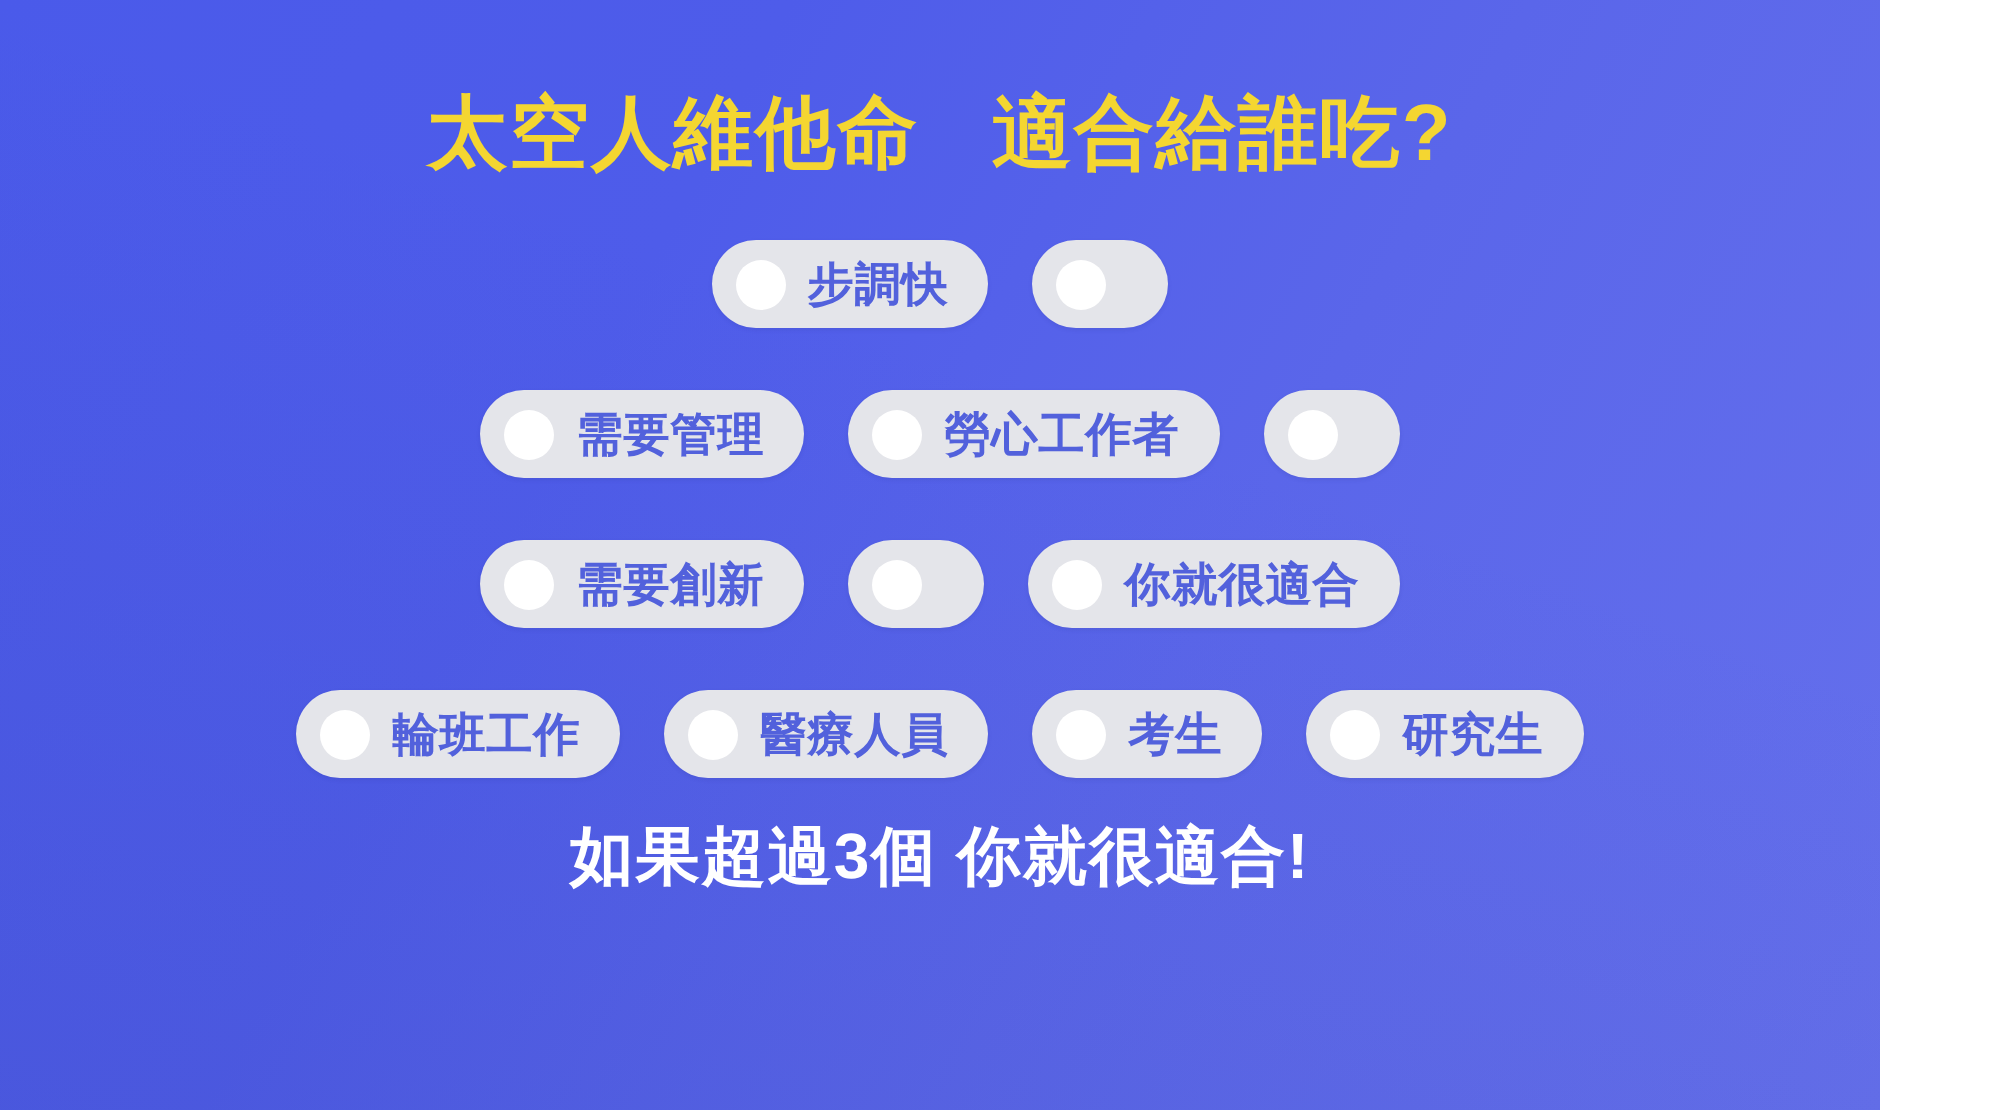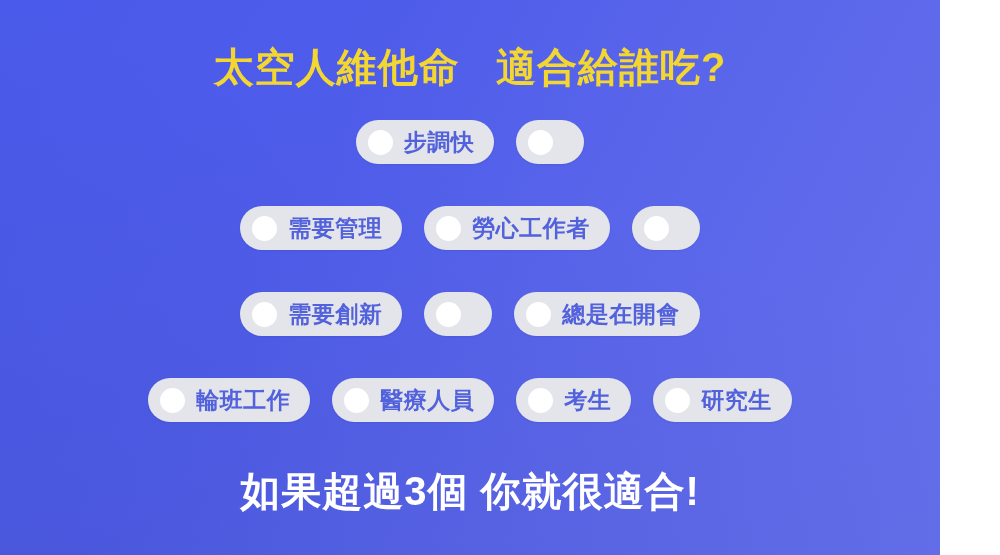--- a/index.html
+++ b/index.html
@@ -66,21 +66,21 @@
     letter-spacing: 0.5px;
     white-space: nowrap;
   }
 
   
   .rows {
     margin-top: 30px;
     display: flex;
     flex-direction: column;
     align-items: center;
-    gap: 42px;
+    gap: 31px;
   }
   .pill-row {
     display: flex;
     flex-direction: row;
     align-items: center;
     justify-content: center;
     gap: 22px;
   }
 
   .pill {
@@ -106,22 +106,22 @@
     font-size: 23px;
     font-weight: 700;
     color: #5261dc;
     letter-spacing: 0.5px;
     white-space: nowrap;
     line-height: 1;
   }
 
   
   .footer {
-    margin-top: 42px;
-    font-size: 40px;
+    margin-top: 18px;
+    font-size: 32px;
     font-weight: 700;
     color: #ffffff;
     letter-spacing: 1px;
     white-space: nowrap;
   }
 </style>
 </head>
 <body>
 
 <div id="poster">
@@ -163,21 +163,21 @@
       <div class="pill-row">
         <div class="pill">
           <span class="pill-dot"></span>
           <span class="pill-label">需要創新</span>
         </div>
         <div class="pill">
           <span class="pill-dot"></span>
         </div>
         <div class="pill">
           <span class="pill-dot"></span>
-          <span class="pill-label">總是在開會</span>
+          <span class="pill-label">你就很適合</span>
         </div>
       </div>
 
       <div class="pill-row">
         <div class="pill">
           <span class="pill-dot"></span>
           <span class="pill-label">輪班工作</span>
         </div>
         <div class="pill">
           <span class="pill-dot"></span>

